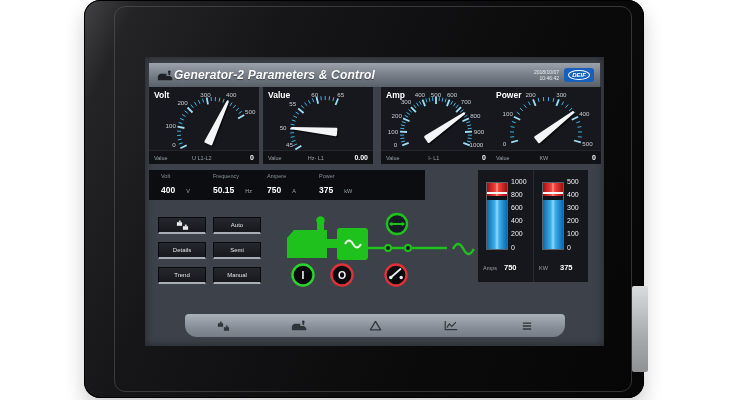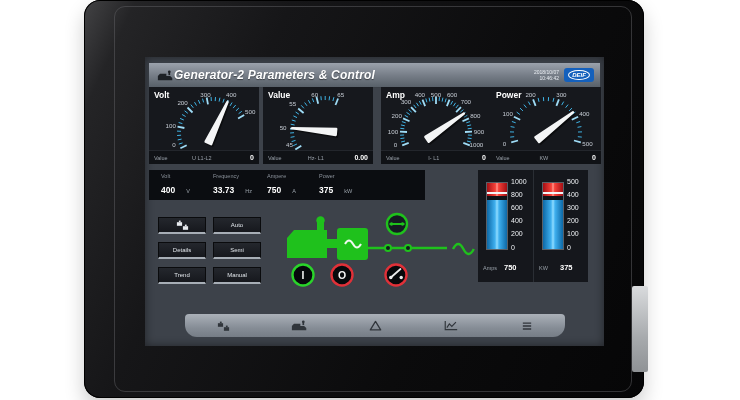--- a/index.html
+++ b/index.html
@@ -302,21 +302,21 @@
       </div>
     </div>
 
     <div class="readout">
       <div class="ro-col ro0">
         <span class="ro-h">Volt</span>
         <span class="ro-v">400</span><span class="ro-u">V</span>
       </div>
       <div class="ro-col ro1">
         <span class="ro-h">Frequency</span>
-        <span class="ro-v">33.73</span><span class="ro-u">Hz</span>
+        <span class="ro-v">50.15</span><span class="ro-u">Hz</span>
       </div>
       <div class="ro-col ro2">
         <span class="ro-h">Ampere</span>
         <span class="ro-v">750</span><span class="ro-u">A</span>
       </div>
       <div class="ro-col ro3">
         <span class="ro-h">Power</span>
         <span class="ro-v">375</span><span class="ro-u">kW</span>
       </div>
     </div>

